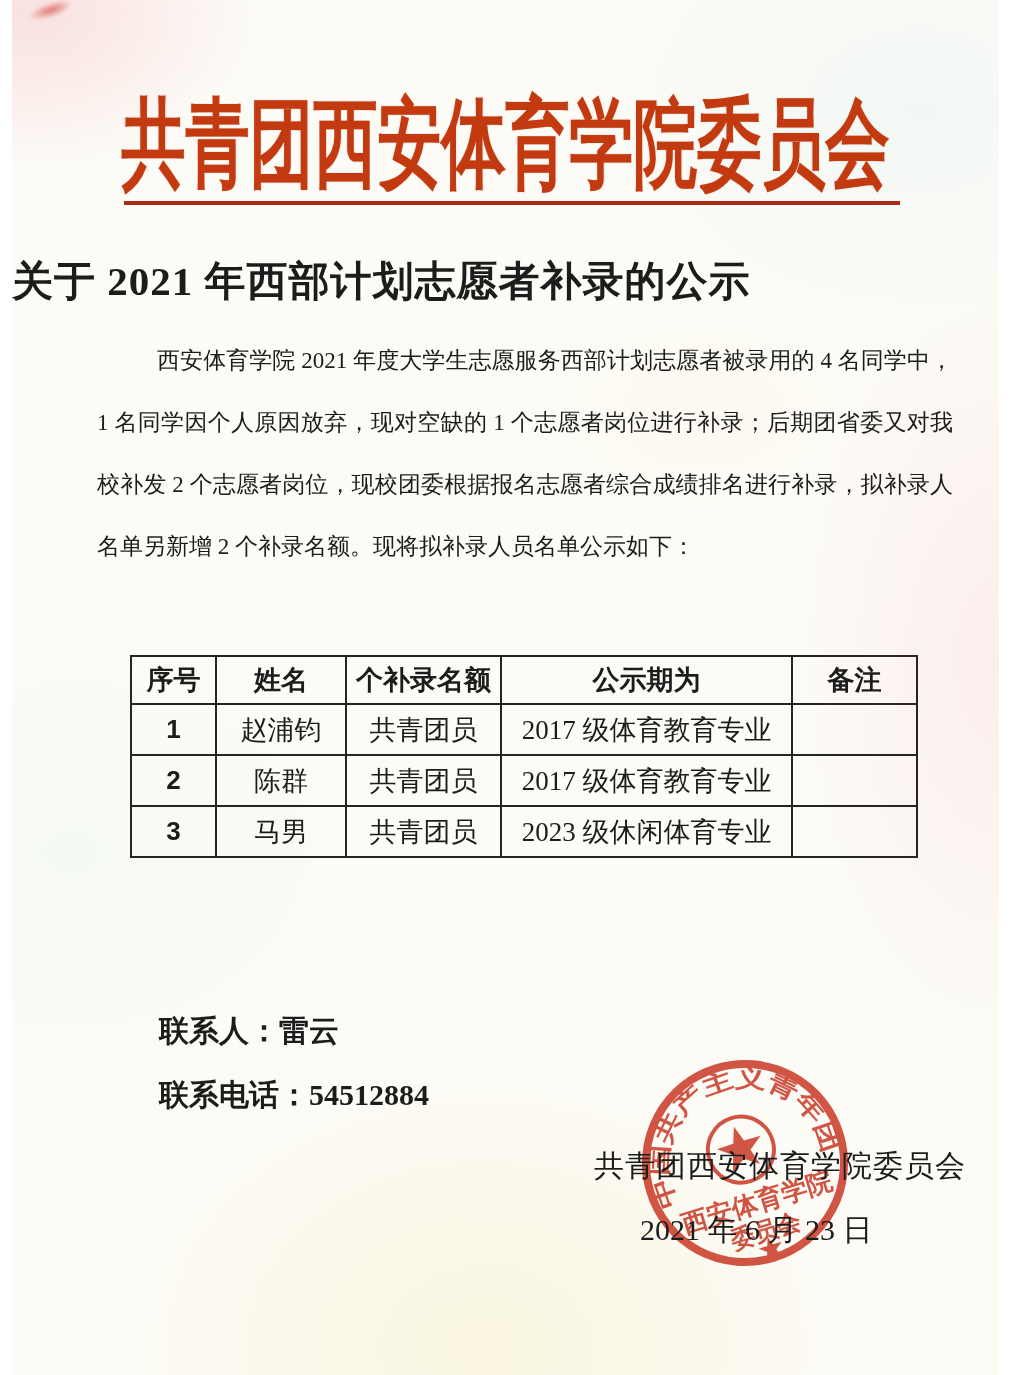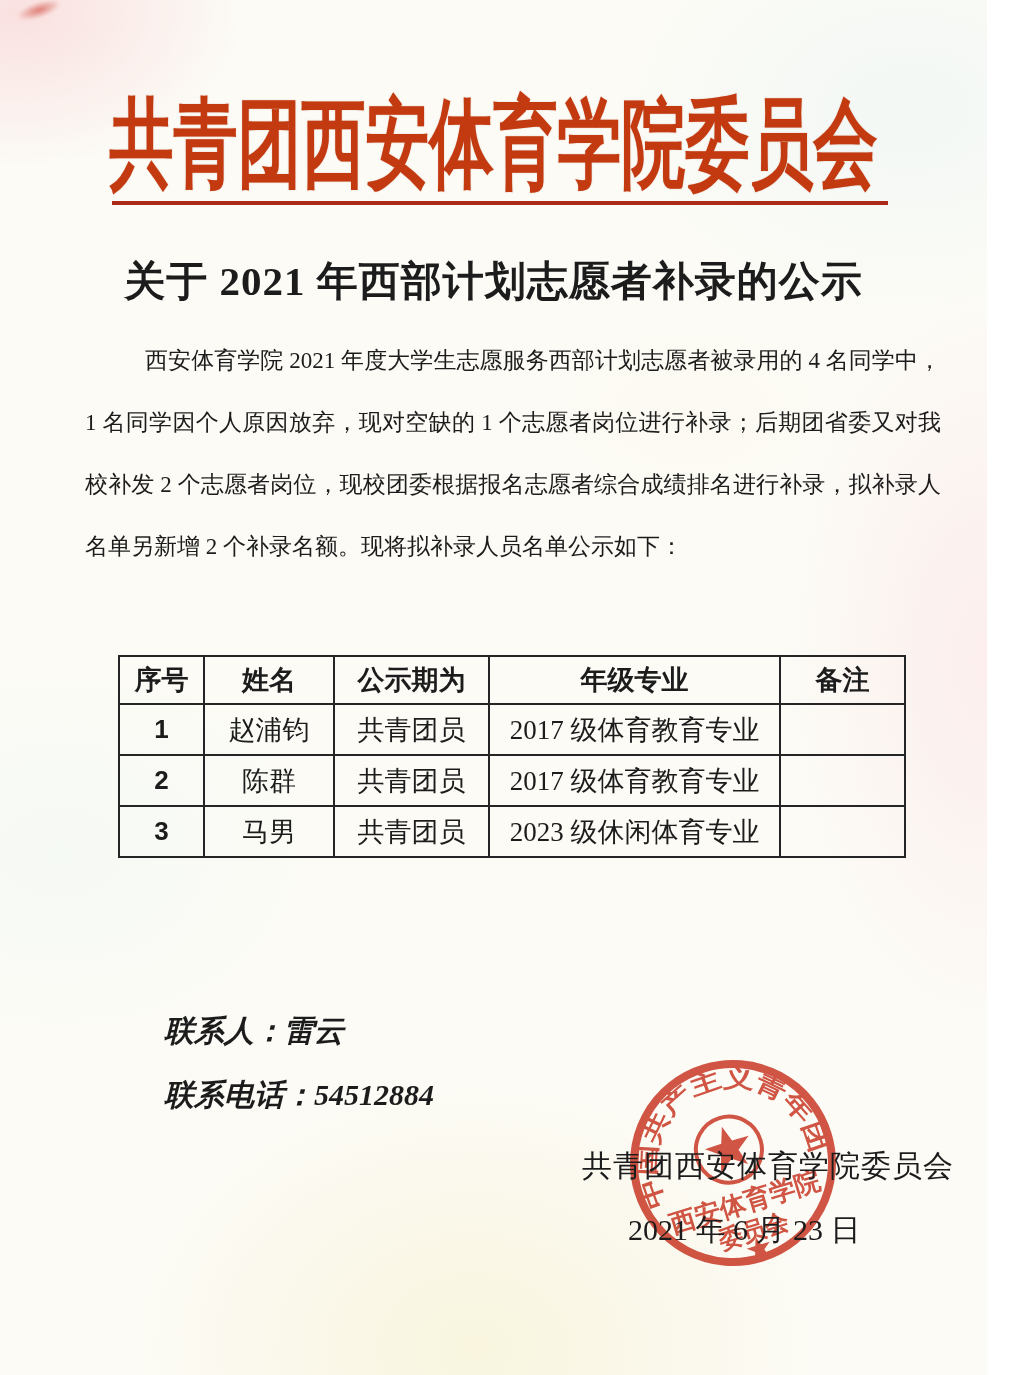--- a/index.html
+++ b/index.html
@@ -8,45 +8,46 @@
     font-family:"Liberation Serif","DejaVu Serif",serif;
     color:#1c1c1c;
     background-color:#fcfbf6;
     background-image:
       radial-gradient(ellipse 320px 220px at 2% 1%,  rgba(242,156,166,.28), transparent 70%),
       radial-gradient(ellipse 520px 400px at 48% 98%, rgba(236,222,130,.20), transparent 70%),
       radial-gradient(ellipse 280px 520px at 100% 48%, rgba(248,178,192,.18), transparent 72%),
       radial-gradient(ellipse 420px 300px at 92% 8%,  rgba(185,228,236,.14), transparent 70%),
       radial-gradient(ellipse 380px 280px at 6% 62%,  rgba(198,236,228,.12), transparent 70%),
       radial-gradient(ellipse 300px 200px at 70% 30%, rgba(250,240,200,.10), transparent 70%);
+    margin-left: 12px;
   }
   .scan-smudge {
     position:absolute; left:16px; top:2px; width:46px; height:16px;
     background:radial-gradient(ellipse at center, rgba(200,40,25,.55), rgba(200,40,25,0) 70%);
     transform:rotate(-18deg); filter:blur(1px);
   }
   .masthead-wrap { position:absolute; top:96px; left:0; width:100%; text-align:center; }
   .masthead {
     display:inline-block; font-size:64px; font-weight:900; line-height:1;
     color:#c43a10; letter-spacing:0px; white-space:nowrap;
     transform:scaleY(1.52); transform-origin:top center;
     text-shadow:0 0 1px rgba(150,40,10,.4);
   }
   .red-rule { position:absolute; top:201px; left:112px; width:776px; height:4px; background:#ab2a18; }
   .doc-title {
-    position:absolute; top:254px; left:0; width:100%; text-align:center;
+    position:absolute; top:254px; left:0; width:100%; text-align:left;
     font-size:41px; font-weight:900; letter-spacing:1px; white-space:nowrap;
   }
   .body-para {
     position:absolute; left:85px; width:856px;
     font-size:23px; line-height:62px; text-align:justify; text-indent:60px;
   }
   .para1 { top:330px; }
   .para2 { top:874px; }
-  .contact-line { position:absolute; left:164px; font-size:30px; line-height:36px; font-weight:600; white-space:nowrap;font-style:italic; }
+  .contact-line { position:absolute; left:147px; font-size:30px; line-height:36px; font-weight:600; white-space:nowrap; }
   .contact-person { top:1013px; }
   .contact-phone  { top:1077px; }
   .candidates-table {
     position:absolute; top:655px; left:118px; border-collapse:collapse;
     font-size:27px; text-align:center;
   }
   .candidates-table th, .candidates-table td {
     border:2px solid #252525; padding:0; vertical-align:middle;
   }
   .candidates-table th { height:46px; font-weight:600; }
@@ -101,22 +102,22 @@
       <col class="col-no">
         <col class="col-name">
         <col class="col-pol">
         <col class="col-major">
         <col class="col-note">
     </colgroup>
     <thead>
       <tr>
         <th>序号</th>
         <th>姓名</th>
+        <th>个补录名额</th>
         <th>公示期为</th>
-        <th>年级专业</th>
         <th>备注</th>
       </tr>
     </thead>
     <tbody>
       <tr>
         <td class="cell-no">1</td>
         <td>赵浦钧</td>
         <td>共青团员</td>
         <td>2017 级体育教育专业</td>
         <td></td>

